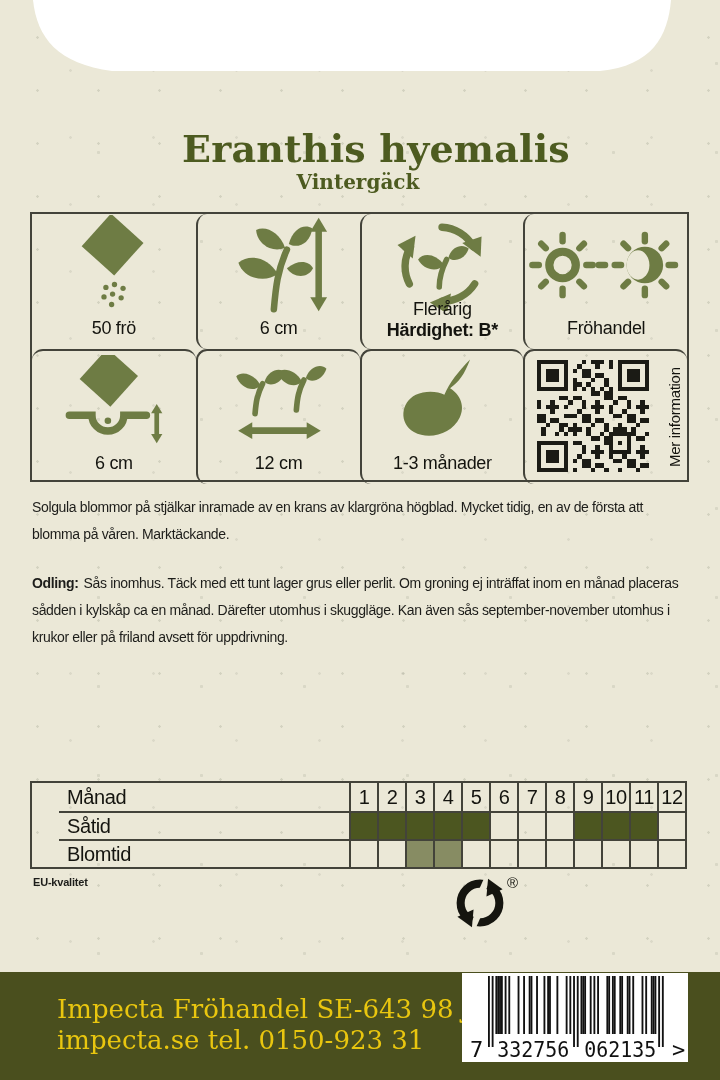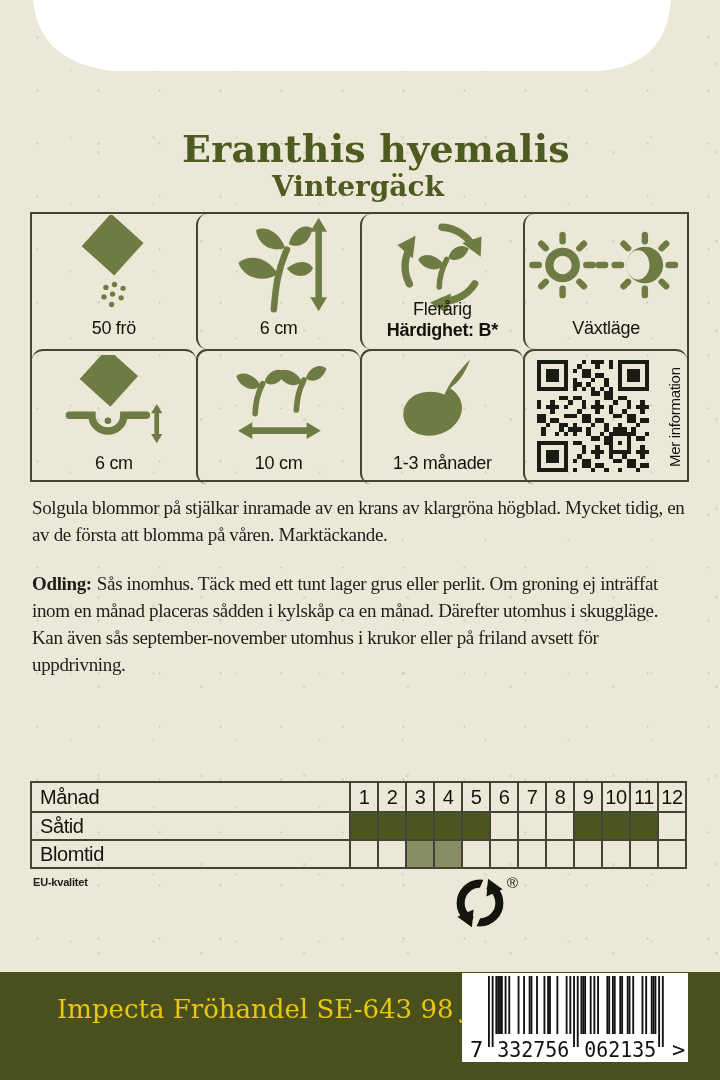--- a/index.html
+++ b/index.html
@@ -13,21 +13,21 @@
       #ebe8d7;
   }
   .top-cutout{position:absolute;top:0;left:0;z-index:2;}
   .title{
     position:absolute;top:126px;left:0;right:0;text-align:center;
     font-family:"DejaVu Serif",serif;font-weight:700;font-size:38px;
     letter-spacing:.2px;
   }
   .subtitle{
     position:absolute;top:170px;left:0;right:4px;text-align:center;
-    font-family:"DejaVu Serif",serif;font-weight:700;font-size:28px;
+    font-family:"DejaVu Serif",serif;font-weight:700;font-size:20px;
   }
   .igrid{
     position:absolute;left:30px;top:212px;width:659px;height:270px;
     display:grid;grid-template-columns:repeat(4,1fr);grid-template-rows:135px 135px;
     border:2px solid #43433a;box-sizing:border-box;
   }
   .cell{position:relative;border-left:2px solid #43433a;border-top:2px solid #43433a;border-radius:11px;}
   .cell:nth-child(4n+1){border-left:none;}
   .cell:nth-child(-n+4){border-top:none;}
   .ic{position:absolute;top:6px;left:0;right:0;height:90px;display:flex;align-items:center;justify-content:center;}
@@ -36,35 +36,35 @@
   .cl2b{bottom:8px;font-weight:bold;}
   .qr-wrap{position:absolute;left:12px;top:9px;}
   .qr-label{
     position:absolute;right:2px;top:0;bottom:0;width:22px;
     display:flex;align-items:center;justify-content:center;
     writing-mode:vertical-rl;transform:rotate(180deg);
     font-size:15px;color:#14140f;letter-spacing:-.3px;
   }
   .desc,.odling{
     position:absolute;left:32px;width:658px;margin:0;
-    font-size:19px;line-height:27px;letter-spacing:-.35px;color:#1d1d1a;font-family:Liberation Serif, serif;
+    font-size:14px;line-height:27px;letter-spacing:-.35px;color:#1d1d1a;
   }
   .desc{top:494px;}
   .odling{top:570px;}
   .odling b{margin-right:5px;}
   .mtable{
     position:absolute;left:30px;top:781px;width:657px;
     display:grid;grid-template-columns:317px repeat(12,28px);grid-auto-rows:28px;
     border:2px solid #43433a;box-sizing:border-box;background:transparent;
   }
   .mtc{border-left:2px solid #43433a;border-top:2px solid #43433a;box-sizing:border-box;
        font-size:20px;color:#14140f;letter-spacing:-.4px;}
   .mtc:nth-child(13n+1){border-left:none;}
   .mtc:nth-child(-n+13){border-top:none;}
-  .mtc.lbl{display:flex;align-items:center;padding-left:8px;}
+  .mtc.lbl{display:flex;align-items:center;padding-left:8px;margin-left:27px;}
   .mtc.num{display:flex;align-items:center;justify-content:center;}
   .eu{position:absolute;left:33px;top:876px;font-size:11px;color:#1d1d1a;letter-spacing:-.2px;font-weight:bold;}
   .gdot{position:absolute;left:455px;top:878px;width:75px;height:56px;}
   .gdot .reg{position:absolute;left:52px;top:-4px;font-size:15px;color:#15150f;}
   .bar{position:absolute;left:0;top:972px;width:720px;height:108px;}
   .addr{position:absolute;left:57px;top:22px;font-family:"DejaVu Serif",serif;font-size:26px;line-height:31px;}
   .bcbox{position:absolute;left:462px;top:1px;width:226px;height:89px;background:#ffffff;}
 </style>
 </head>
 <body>
@@ -158,21 +158,21 @@
             <use href="#ray" transform="rotate(135)"></use>
               <use href="#ray" transform="rotate(180)"></use>
             <use href="#ray" transform="rotate(225)"></use>
               <use href="#ray" transform="rotate(270)"></use>
               <use href="#ray" transform="rotate(315)"></use>
           </g>
           <circle cx="130" cy="41" r="20" fill="#6e7c44"></circle>
           <ellipse cx="122.5" cy="41" rx="12.5" ry="16" fill="#ebe8d7"></ellipse>
         </svg>
       </div>
-      <div class="cl">Växtläge</div>
+      <div class="cl">Fröhandel</div>
     </div>
 
     <div class="cell">
       <div class="ic">
         <svg width="108" height="94" viewBox="0 0 115 100" fill="#6e7c44">
           <rect x="30" y="2" width="44" height="44" transform="rotate(42 52 24)"></rect>
           <path d="M10,64 L34,64 A17,17 0 0 0 68,64 L92,64" stroke="#6e7c44" stroke-width="8" fill="none" stroke-linecap="round"></path>
           <circle cx="51" cy="70" r="3.5"></circle>
           <line x1="103" y1="60" x2="103" y2="86" stroke="#6e7c44" stroke-width="5"></line>
           <polygon points="103,52 97,62 109,62"></polygon>
@@ -193,21 +193,21 @@
           <g transform="translate(62,8)">
             <path d="M14,48 C15,36 16,28 22,16" stroke="#6e7c44" stroke-width="6" fill="none" stroke-linecap="round"></path>
             <path d="M20,18 C14,6 0,2 -6,8 C-2,20 12,26 20,18 Z"></path>
             <path d="M24,14 C28,2 40,-2 46,4 C42,16 30,20 24,14 Z"></path>
           </g>
           <line x1="26" y1="78" x2="90" y2="78" stroke="#6e7c44" stroke-width="7"></line>
           <polygon points="14,78 29,69 29,87"></polygon>
           <polygon points="102,78 87,69 87,87"></polygon>
         </svg>
       </div>
-      <div class="cl">10 cm</div>
+      <div class="cl">12 cm</div>
     </div>
 
     <div class="cell">
       <div class="ic">
         <svg width="100" height="100" viewBox="0 0 105 105" fill="#6e7c44">
           <path d="M82,8 C76,24 70,32 61,38 C72,45 77,57 71,69 C63,86 39,93 23,84 C7,75 9,53 25,45 C35,40 48,41 55,45 C60,33 70,20 82,8 Z"></path>
         </svg>
       </div>
       <div class="cl">1-3 månader</div>
     </div>
@@ -553,20 +553,21 @@
       <rect x="21" y="47" width="8" height="14" fill="#ebe8d7" transform="rotate(24 25 54)"></rect>
       <polygon points="41,1 59,14 39,23" fill="#15150f"></polygon>
       <polygon points="21,61 3,48 23,39" fill="#15150f"></polygon>
     </svg>
     <span class="reg">®</span>
   </div>
 
   <div class="bar" id="bottombar" style="background: rgb(74, 79, 30);">
     <div class="addr" id="addr" style="color: rgb(233, 198, 15);">
       <div>Impecta Fröhandel SE-643 98 JULITA</div>
+      <div>impecta.se tel. 0150-923 31</div>
     </div>
     <div class="bcbox">
       <svg id="bc-svg" width="226" height="89" viewBox="0 0 226 89">
           <rect x="26.00" y="3" width="1.85" height="71" fill="#111111"></rect>
           <rect x="29.70" y="3" width="1.85" height="71" fill="#111111"></rect>
           <rect x="33.40" y="3" width="1.85" height="58" fill="#111111"></rect>
           <rect x="35.25" y="3" width="1.85" height="58" fill="#111111"></rect>
           <rect x="37.10" y="3" width="1.85" height="58" fill="#111111"></rect>
           <rect x="38.95" y="3" width="1.85" height="58" fill="#111111"></rect>
           <rect x="42.65" y="3" width="1.85" height="58" fill="#111111"></rect>

